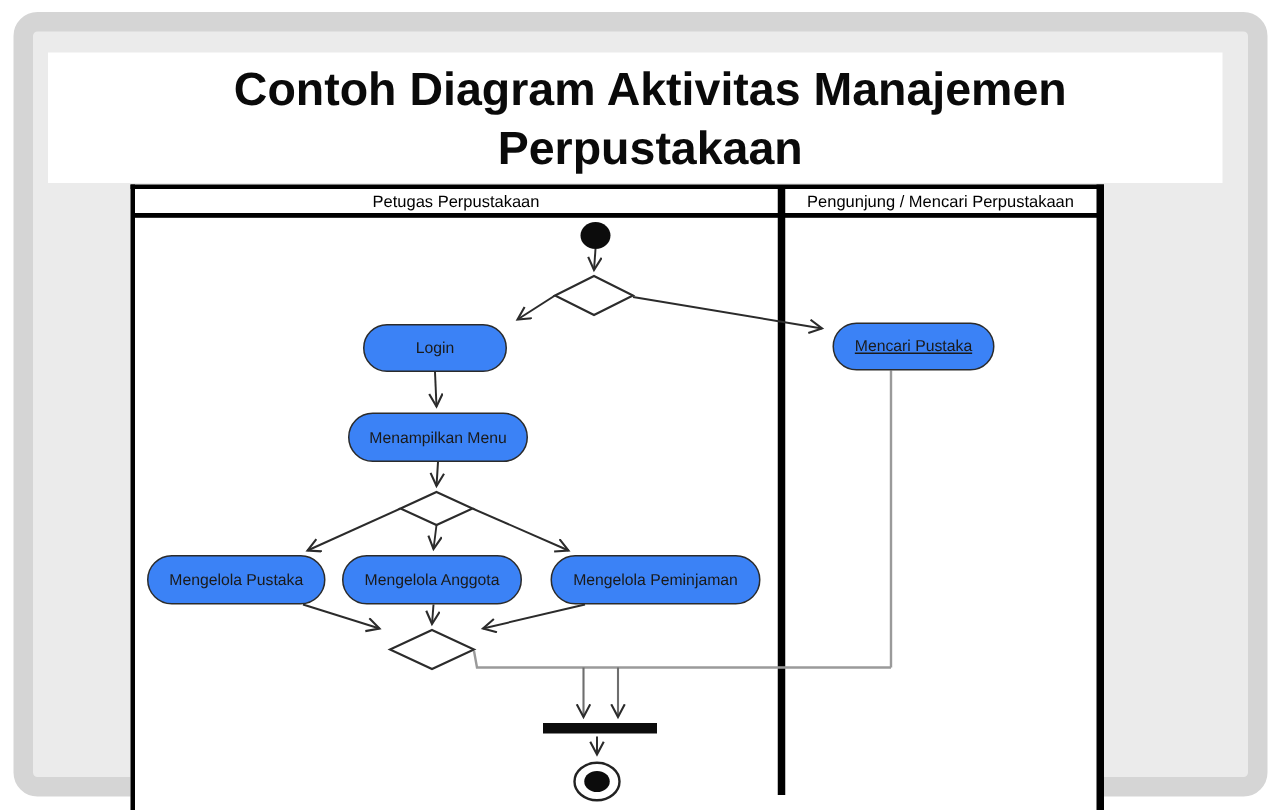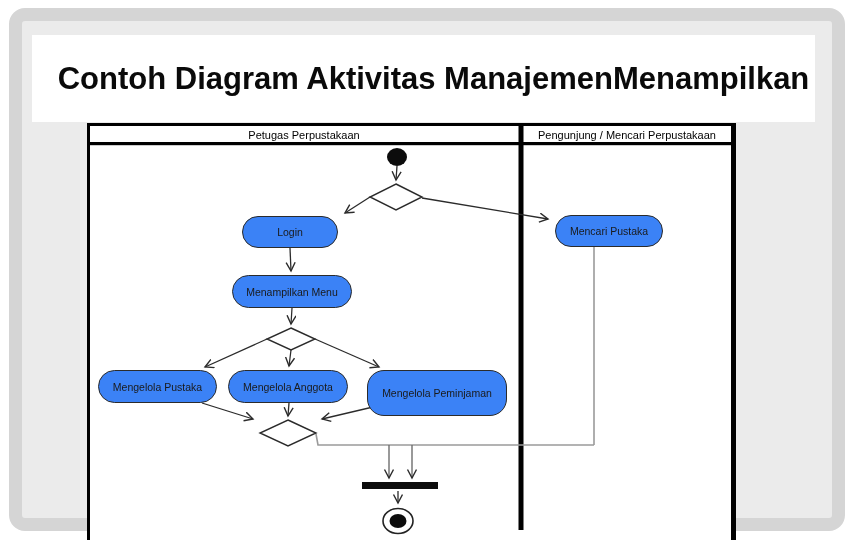--- a/index.html
+++ b/index.html
@@ -12,21 +12,21 @@
   .slide-frame{
     position:absolute;left:9px;top:8px;width:836px;height:523px;
     box-sizing:border-box;
     border:13px solid #d5d5d5;border-radius:16px;
     background:#ebebeb;
   }
   
   .title-block{
     position:absolute;left:32px;top:35px;width:783px;height:87px;
     background:#ffffff;
-    display:flex;flex-direction:row;justify-content:center;align-items:center;
+    display:flex;flex-direction:column;justify-content:center;align-items:center;
     padding-left:20px;box-sizing:border-box;
   }
   .title-line{
     font-size:31px;line-height:39px;font-weight:bold;color:#0a0a0a;
     text-align:center;white-space:nowrap;
   }
   
   .diagram{
     position:absolute;left:87px;top:123px;width:649px;height:417px;
     box-sizing:border-box;background:#ffffff;
@@ -41,34 +41,34 @@
   .lane-label.left{left:0;width:428px;}
   .lane-label.right{left:433px;width:208px;}
   
   .activity{
     position:absolute;box-sizing:border-box;
     border:1.4px solid #2b2b2b;border-radius:17px;background:#3b82f6;
     display:flex;align-items:center;justify-content:center;
     font-size:10.5px;color:#1a1a1a;white-space:nowrap;
   }
   .act-login        {left:152px;top:90px; width:96px; height:32px;}
-  .act-mencari      {left:465px;top:89px; width:108px;height:32px;}
+  .act-mencari      {left:465px;top:89px; width:108px;height:32px;text-decoration:underline;}
   .act-menampilkan  {left:142px;top:149px;width:120px;height:33px;}
   .act-pustaka      {left:8px;  top:244px;width:119px;height:33px;}
   .act-anggota      {left:138px;top:244px;width:120px;height:33px;}
-  .act-peminjaman   {left:277px;top:244px;width:140px;height:46px;}
+  .act-peminjaman   {left:277px;top:244px;width:140px;height:33px;}
 </style>
 </head>
 <body>
 
 <div class="slide-frame"></div>
 
 <div class="title-block">
   <div class="title-line">Contoh Diagram Aktivitas Manajemen</div>
-  <div class="title-line">Menampilkan</div>
+  <div class="title-line">Perpustakaan</div>
 </div>
 
 <div class="diagram">
 
   <svg width="642" height="414" viewBox="0 0 642 414">
     <defs>
       <marker id="ah" markerUnits="userSpaceOnUse" markerWidth="11" markerHeight="11" refX="9" refY="5" orient="auto">
         <path d="M0.5,0.5 L9,5 L0.5,9.5" fill="none" stroke="#2b2b2b" stroke-width="1.4"></path>
       </marker>
     </defs>

